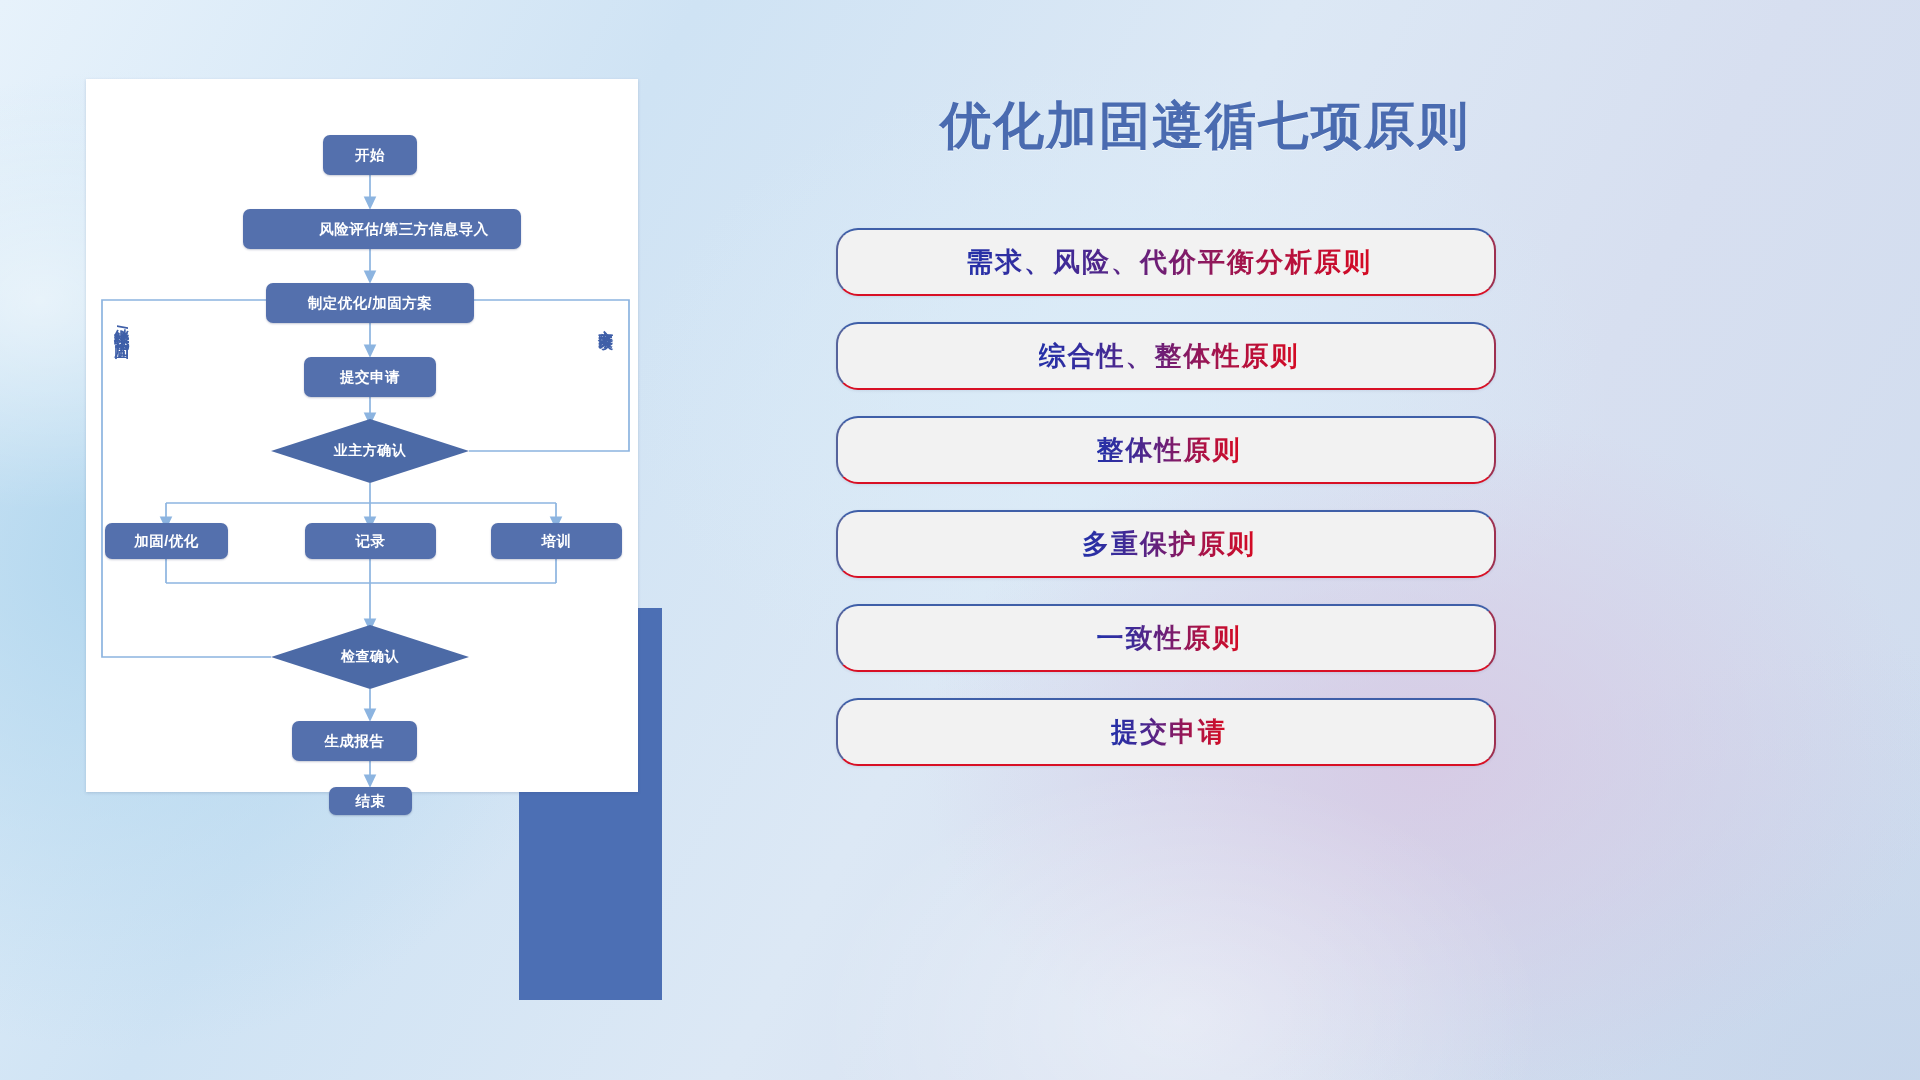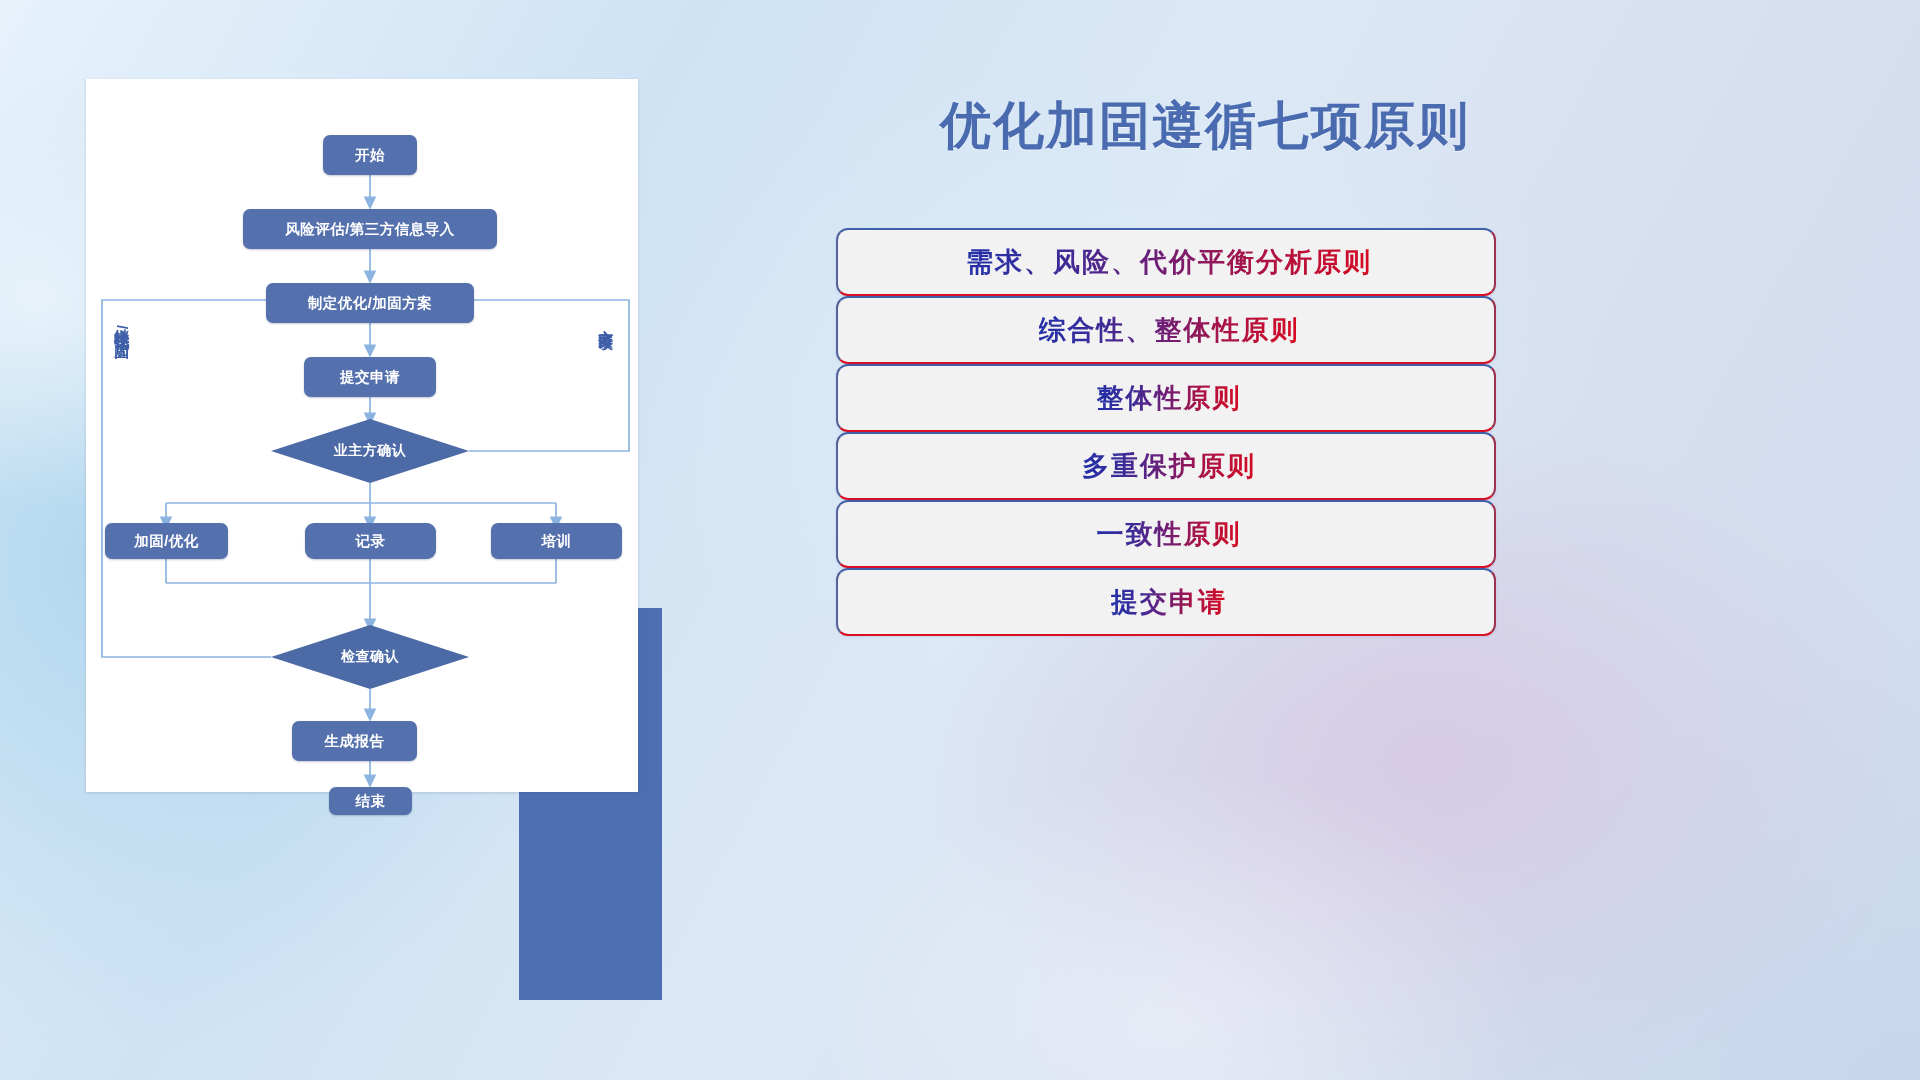--- a/index.html
+++ b/index.html
@@ -70,23 +70,23 @@
   .panel-title{
     position:absolute;left:100px;top:92px;width:560px;
     font-size:51px;font-weight:700;letter-spacing:2px;
     color:#4a6bb0;
     text-shadow:0 1px 0 rgba(255,255,255,.55);
     white-space:nowrap;
   }
   .cards{position:absolute;left:-4px;top:228px;width:660px;}
   .pcard{
     position:relative;
-    height:64px;
+    height:64px;margin-bottom:26px;
     background:#f2f2f2;
-    border-radius:12px;
+    border-radius:22px;
     border-top:2px solid #3f5fa8;
     border-left:2px solid #55639c;
     border-right:2px solid #9e3050;
     border-bottom:2.5px solid #d81025;
     display:flex;align-items:center;justify-content:center;
     box-shadow:0 1px 3px rgba(40,60,110,.10);
     padding-left:6px;
   }
   .pcard .ptext{
     font-size:27px;font-weight:700;letter-spacing:2px;white-space:nowrap;
@@ -145,29 +145,29 @@
 
       <polygon points="284,340 383,372 284,404 185,372" fill="#4c6aa6"></polygon>
       <polygon points="284,546 383,578 284,610 185,578" fill="#4c6aa6"></polygon>
     </svg>
 
     <div class="diamond-label" style="left:185px;top:352px;width:198px;height:40px;">业主方确认</div>
     <div class="diamond-label" style="left:185px;top:558px;width:198px;height:40px;">检查确认</div>
 
     <div class="node" style="left:237px;top:56px;width:94px;height:40px;">开始</div>
 
-    <div class="node" style="left:157px;top:130px;width:254px;height:40px;">风险评估/第三方信息导入</div>
+    <div class="node" style="left:157px;top:130px;width:234px;height:40px;padding-left:44px;">风险评估/第三方信息导入</div>
 
     <div class="node" style="left:180px;top:204px;width:208px;height:40px;">制定优化/加固方案</div>
 
     <div class="node" style="left:218px;top:278px;width:132px;height:40px;">提交申请</div>
 
     <div class="node" style="left:19px;top:444px;width:123px;height:36px;">加固/优化</div>
 
-    <div class="node" style="left:219px;top:444px;width:131px;height:36px;border-radius:9px;">记录</div>
+    <div class="node" style="left:219px;top:444px;width:131px;height:36px;">记录</div>
 
     <div class="node" style="left:405px;top:444px;width:131px;height:36px;">培训</div>
 
     <div class="node" style="left:206px;top:642px;width:125px;height:40px;">生成报告</div>
 
     <div class="node" style="left:243px;top:708px;width:83px;height:28px;">结束</div>
 
     <div class="vlabel" style="left:28px;top:238px;">继续优化/加固</div>
 
     <div class="vlabel" style="left:512px;top:238px;">方案修改</div>

